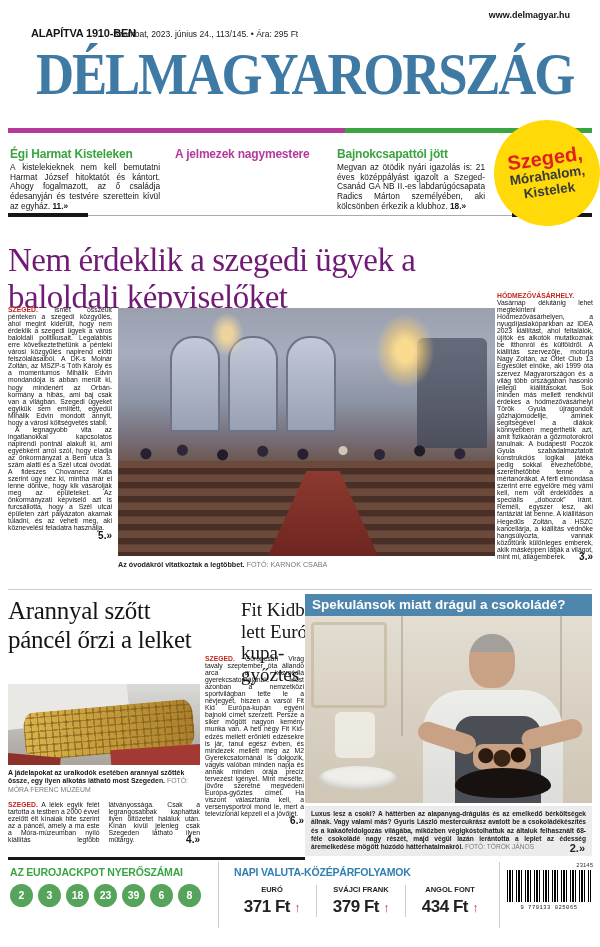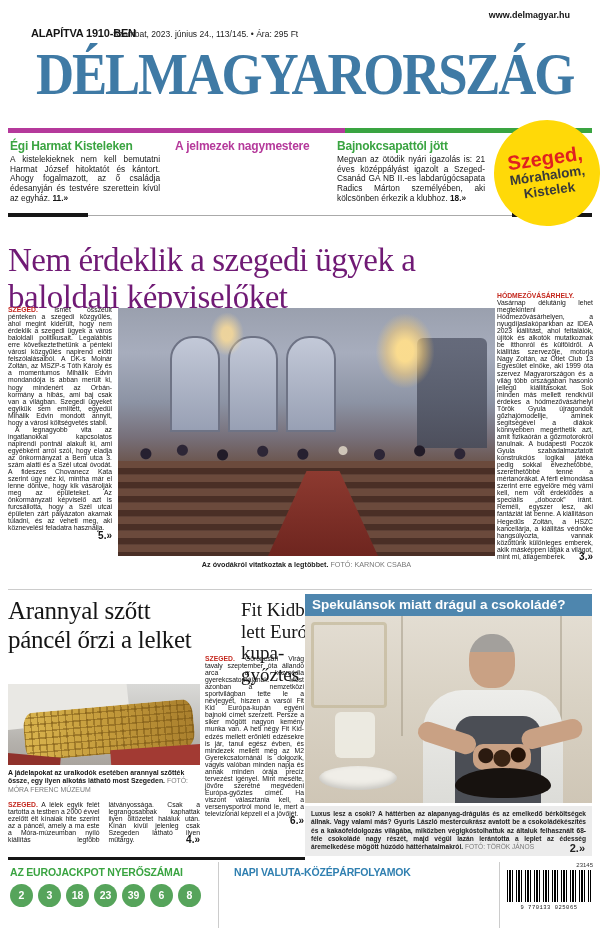--- a/index.html
+++ b/index.html
@@ -12,21 +12,21 @@
   .founded{left:31px;top:27px;font-size:11px;font-weight:800;letter-spacing:-.2px;}
   .dateline{left:113px;top:29px;font-size:8.5px;color:#222;}
   .website{right:30px;top:10px;font-size:9px;font-weight:800;}
   .masthead{left:0;right:0;top:44px;text-align:center;font-size:60px;font-weight:700;
             color:#3f7aa5;letter-spacing:-2.5px;line-height:1;transform:scaleX(.88);}
 
   
   .bar-magenta{left:8px;top:128px;width:337px;height:5px;background:#b5399b;}
   .bar-green{left:345px;top:128px;width:247px;height:5px;background:#3aa441;}
   .teaser{top:139px;width:150px;}
-  .teaser h3{margin:0 0 2px 0;font-size:12px;font-weight:800;letter-spacing:-.2px;}
+  .teaser h3{margin:8px 0 2px 0;font-size:12px;font-weight:800;letter-spacing:-.2px;}
   .tgreen{color:#3aa441;} .tmagenta{color:#b5399b;}
   .teaser p{margin:0;font-size:8.3px;line-height:9.7px;text-align:justify;}
   .pref{font-weight:800;}
   .badge{left:494px;top:120px;width:106px;height:106px;border-radius:50%;background:#ffd908;
          z-index:6;display:flex;flex-direction:column;align-items:center;justify-content:center;
          transform:rotate(-8deg);text-align:center;}
   .badge .b1{color:#e02020;font-size:20px;font-weight:800;line-height:20px;}
   .badge .b2,.badge .b3{color:#3a3a3a;font-size:13.5px;font-weight:800;line-height:15px;}
 
   .divthick{height:4px;background:#161616;top:213px;}
@@ -64,21 +64,21 @@
   .people{position:absolute;left:6px;right:6px;top:126px;height:36px;background:
      radial-gradient(circle at 6% 55%,#262030 0 5px,transparent 6px),
      radial-gradient(circle at 16% 45%,#2d2636 0 5px,transparent 6px),
      radial-gradient(circle at 27% 58%,#221c28 0 5px,transparent 6px),
      radial-gradient(circle at 38% 48%,#2d2636 0 5px,transparent 6px),
      radial-gradient(circle at 49% 56%,#262030 0 5px,transparent 6px),
      radial-gradient(circle at 60% 46%,#cfc5b8 0 4px,transparent 5px),
      radial-gradient(circle at 70% 57%,#2d2636 0 5px,transparent 6px),
      radial-gradient(circle at 81% 47%,#221c28 0 5px,transparent 6px),
      radial-gradient(circle at 92% 55%,#2d2636 0 5px,transparent 6px);}
-  .caption{font-size:7.2px;color:#222;text-align:center;}
+  .caption{font-size:7.2px;color:#222;}
   .caption .capb{font-weight:800;}
   .credit{color:#787878;font-weight:400;}
   .capmain{left:118px;top:560px;width:377px;}
   .secline{left:8px;top:589px;width:584px;height:1px;background:#ccc;}
 
   
   .armorhead{left:8px;top:597px;width:200px;font-size:25px;line-height:28.5px;letter-spacing:-.3px;}
   .fithead{left:205px;top:599px;width:100px;font-size:19px;line-height:21.5px;margin-left:36px;}
   .chocbar{left:305px;top:594px;width:287px;height:22px;background:#4e86ae;color:#fff;
            font-size:13.5px;font-weight:800;line-height:22px;padding-left:7px;box-sizing:border-box;}
@@ -259,20 +259,34 @@
     <span class="circle">2</span>
     <span class="circle">3</span>
     <span class="circle">18</span>
     <span class="circle">23</span>
     <span class="circle">39</span>
     <span class="circle">6</span>
     <span class="circle">8</span>
   </div>
   <div class="abs fdiv fd1"></div>
   <div class="abs valutatitle">NAPI VALUTA-KÖZÉPÁRFOLYAMOK</div>
+  <div class="abs valutarow">
+    <div class="vcell">
+      <div class="vlab">EURÓ</div>
+      <div class="vval"><span>371 Ft</span> <span class="uparrow">↑</span></div>
+    </div>
+    <div class="vcell">
+      <div class="vlab">SVÁJCI FRANK</div>
+      <div class="vval"><span>379 Ft</span> <span class="uparrow">↑</span></div>
+    </div>
+    <div class="vcell">
+      <div class="vlab">ANGOL FONT</div>
+      <div class="vval"><span>434 Ft</span> <span class="uparrow">↑</span></div>
+    </div>
+  </div>
   <div class="abs fdiv fd2"></div>
   <div class="abs barcode">
     <span class="issue">23145</span>
     <div class="bars"></div>
     <div class="ean">9 770133 025065</div>
   </div>
 
 </div>
 
 </body></html>

